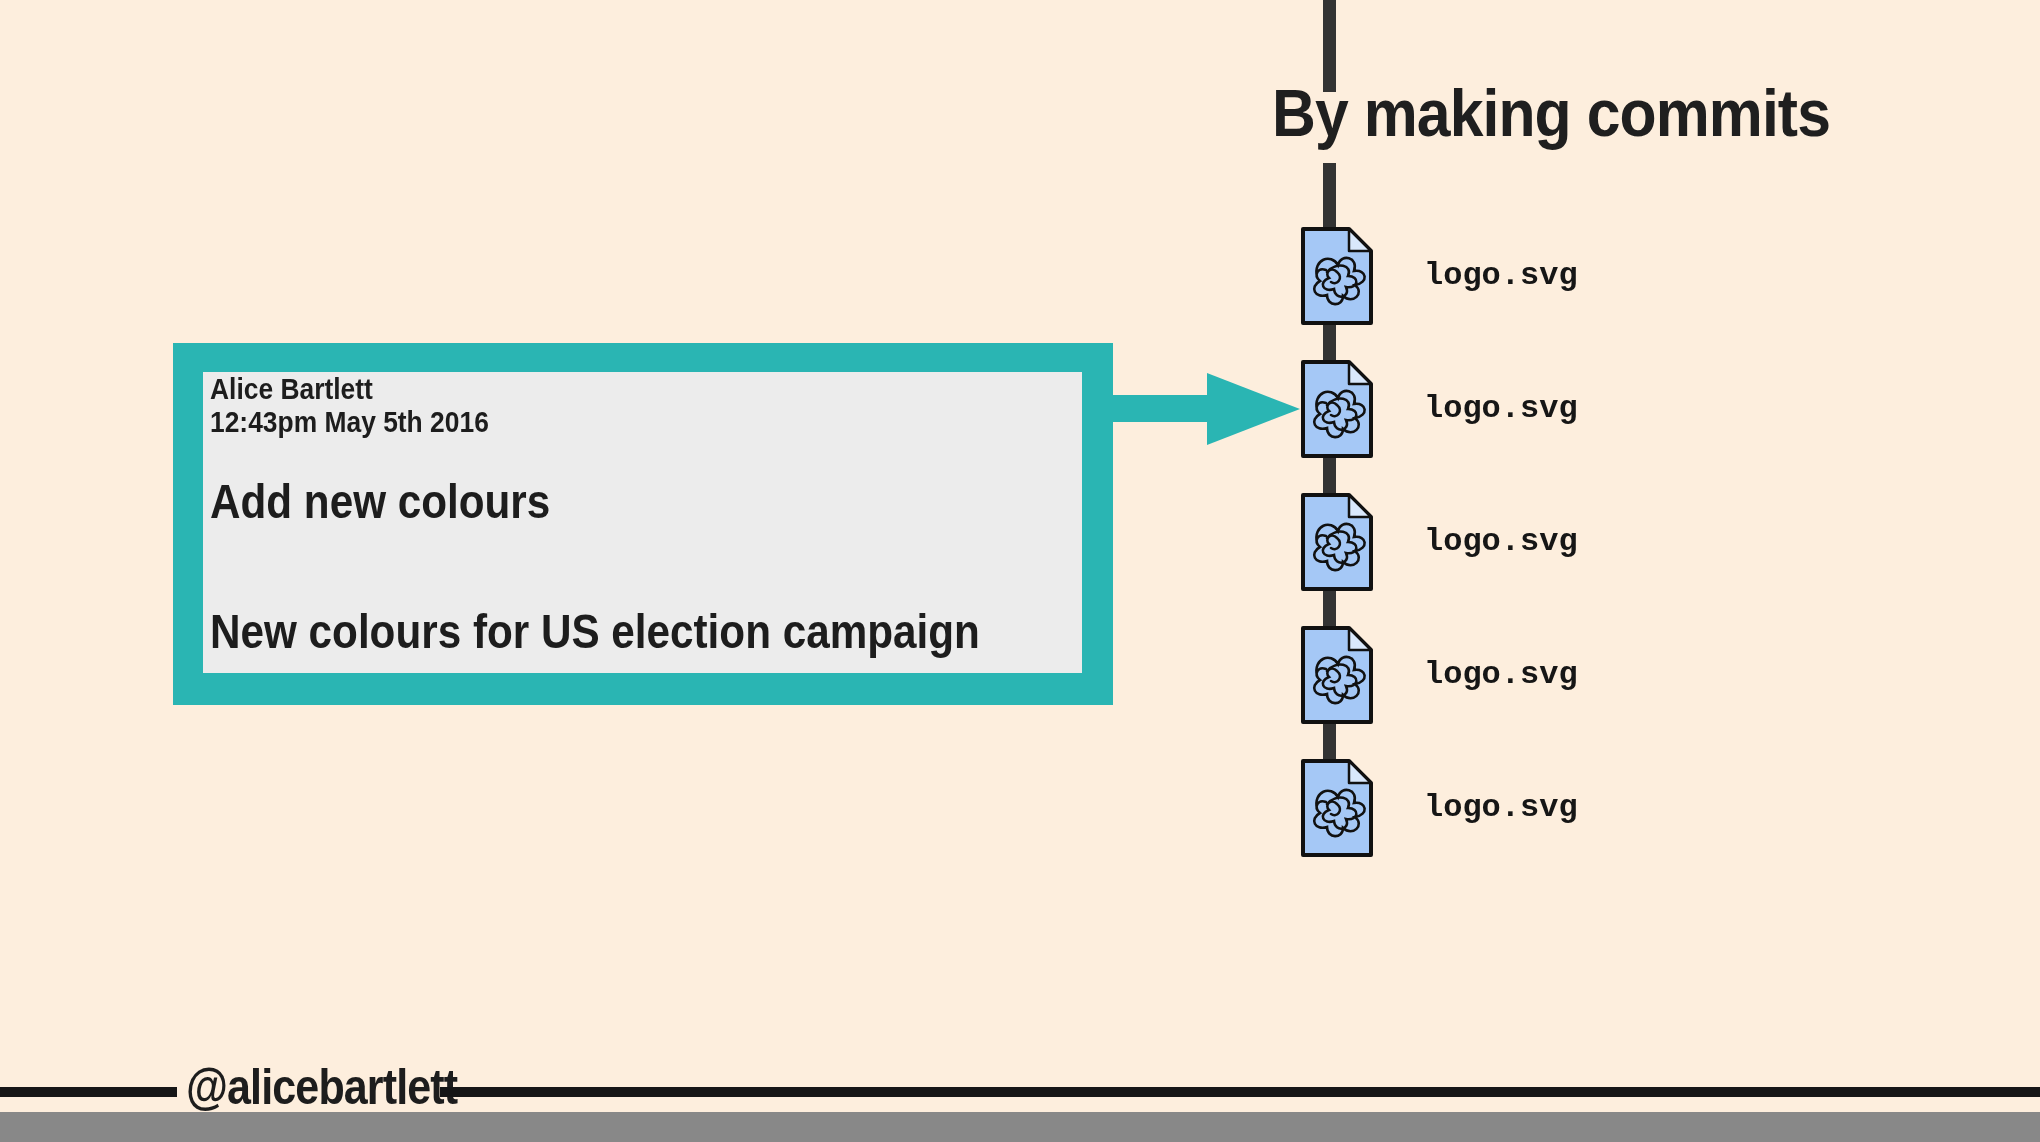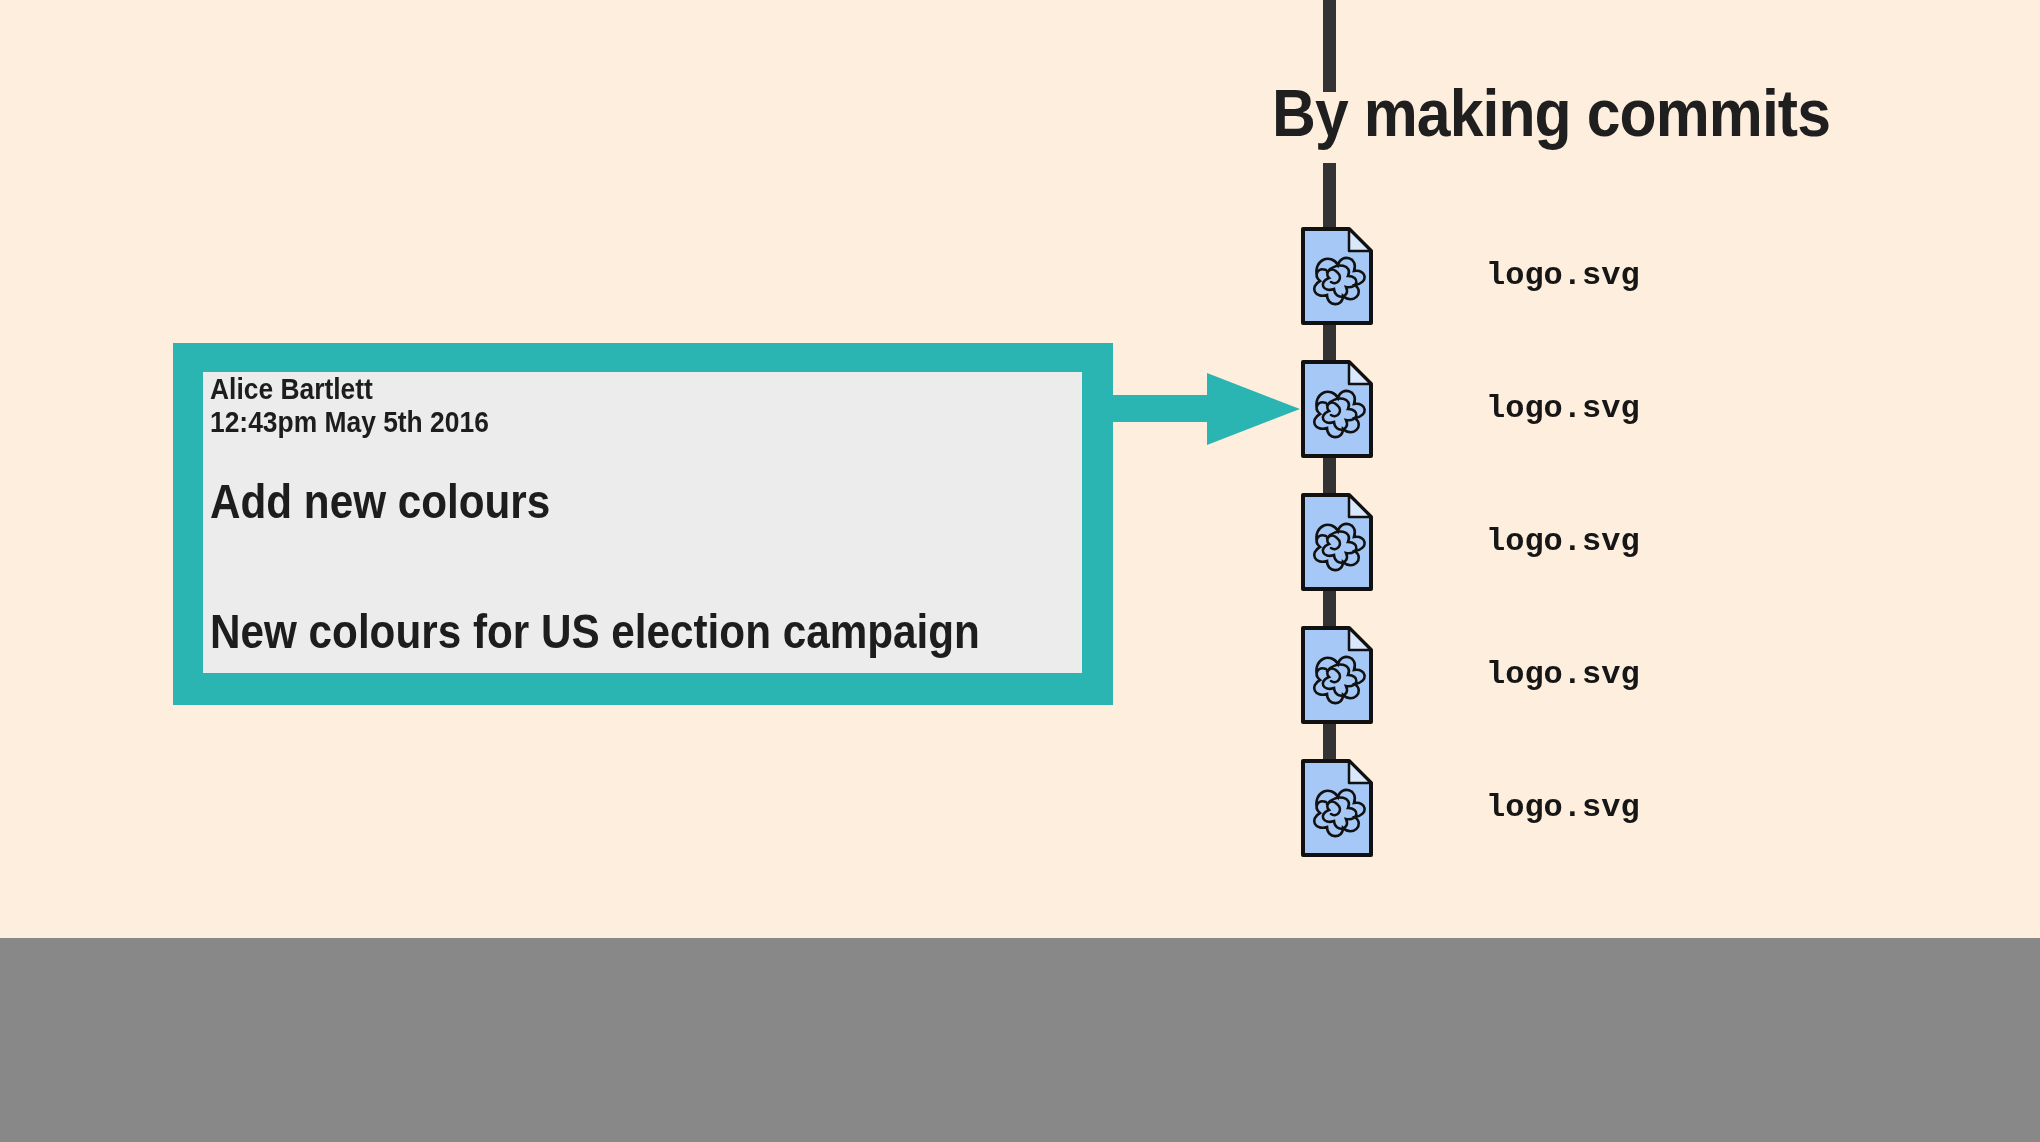--- a/index.html
+++ b/index.html
@@ -1,31 +1,31 @@
 <!DOCTYPE html>
 <html><head>
 <meta charset="utf-8">
 <style>
   html,body{margin:0;padding:0;background:#888;}
   .slide{
-    position:relative;width:2040px;height:938px;overflow:hidden;
+    position:relative;width:2040px;height:1112px;overflow:hidden;
     background:#fdeedd;font-family:"Liberation Sans",sans-serif;
   }
   .vline{position:absolute;left:1323px;width:13px;background:#333333;}
   .vline.seg1{top:0;height:92px;}
   .vline.seg2{top:163px;height:692px;}
   .title{
     position:absolute;left:1272px;top:80px;
     font-size:66px;line-height:66px;font-weight:bold;color:#1f1f1f;
     white-space:nowrap;transform:scaleX(0.92);transform-origin:left center;
     letter-spacing:-1px;
   }
   .file-icon{position:absolute;left:1301px;width:72px;height:98px;}
   .file-label{
-    position:absolute;left:1486px;height:40px;line-height:40px;
+    position:absolute;left:1424px;height:40px;line-height:40px;
     font-family:"Liberation Mono",monospace;font-weight:bold;font-size:32px;
     color:#161616;white-space:nowrap;
   }
   .card-outer{position:absolute;left:173px;top:343px;width:940px;height:362px;background:#2ab5b3;}
   .card-inner{position:absolute;left:30px;top:29px;width:879px;height:301px;background:#ececec;}
   .card-text{
     position:absolute;color:#1d1d1d;font-weight:bold;white-space:nowrap;
     transform:scaleX(0.88);transform-origin:left center;
   }
   .card-author{left:210px;top:374px;font-size:30px;line-height:30px;}

